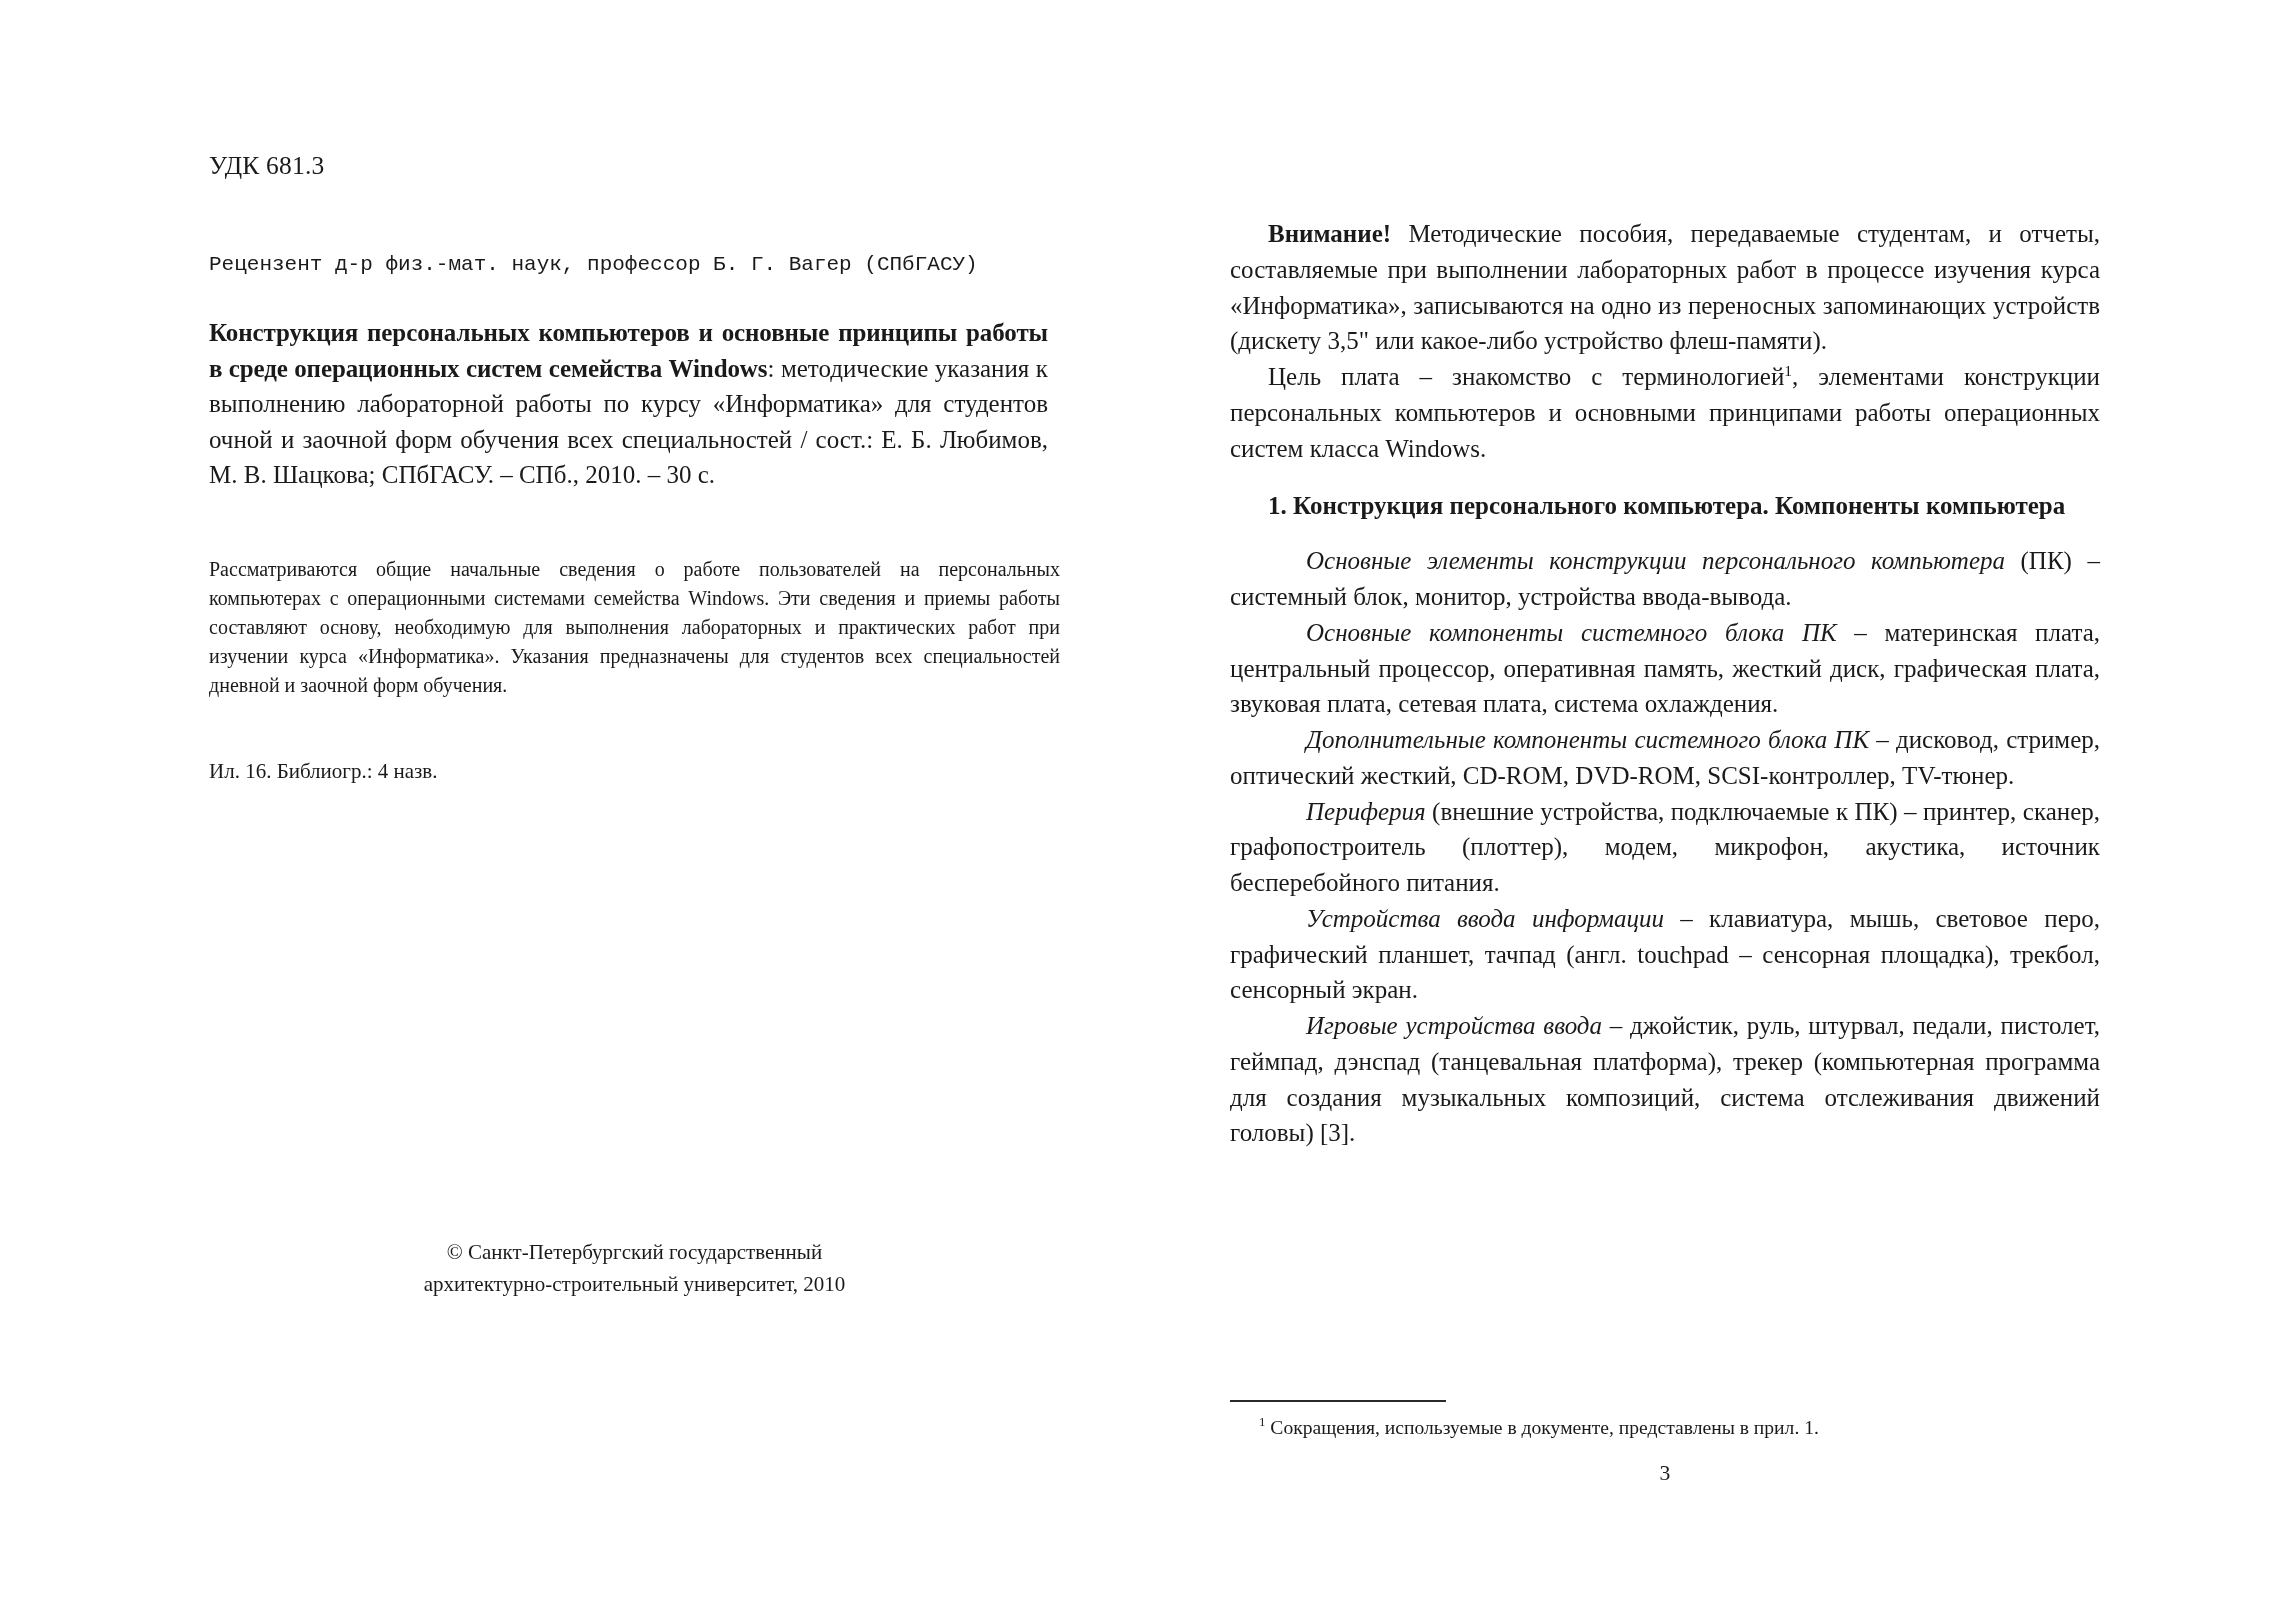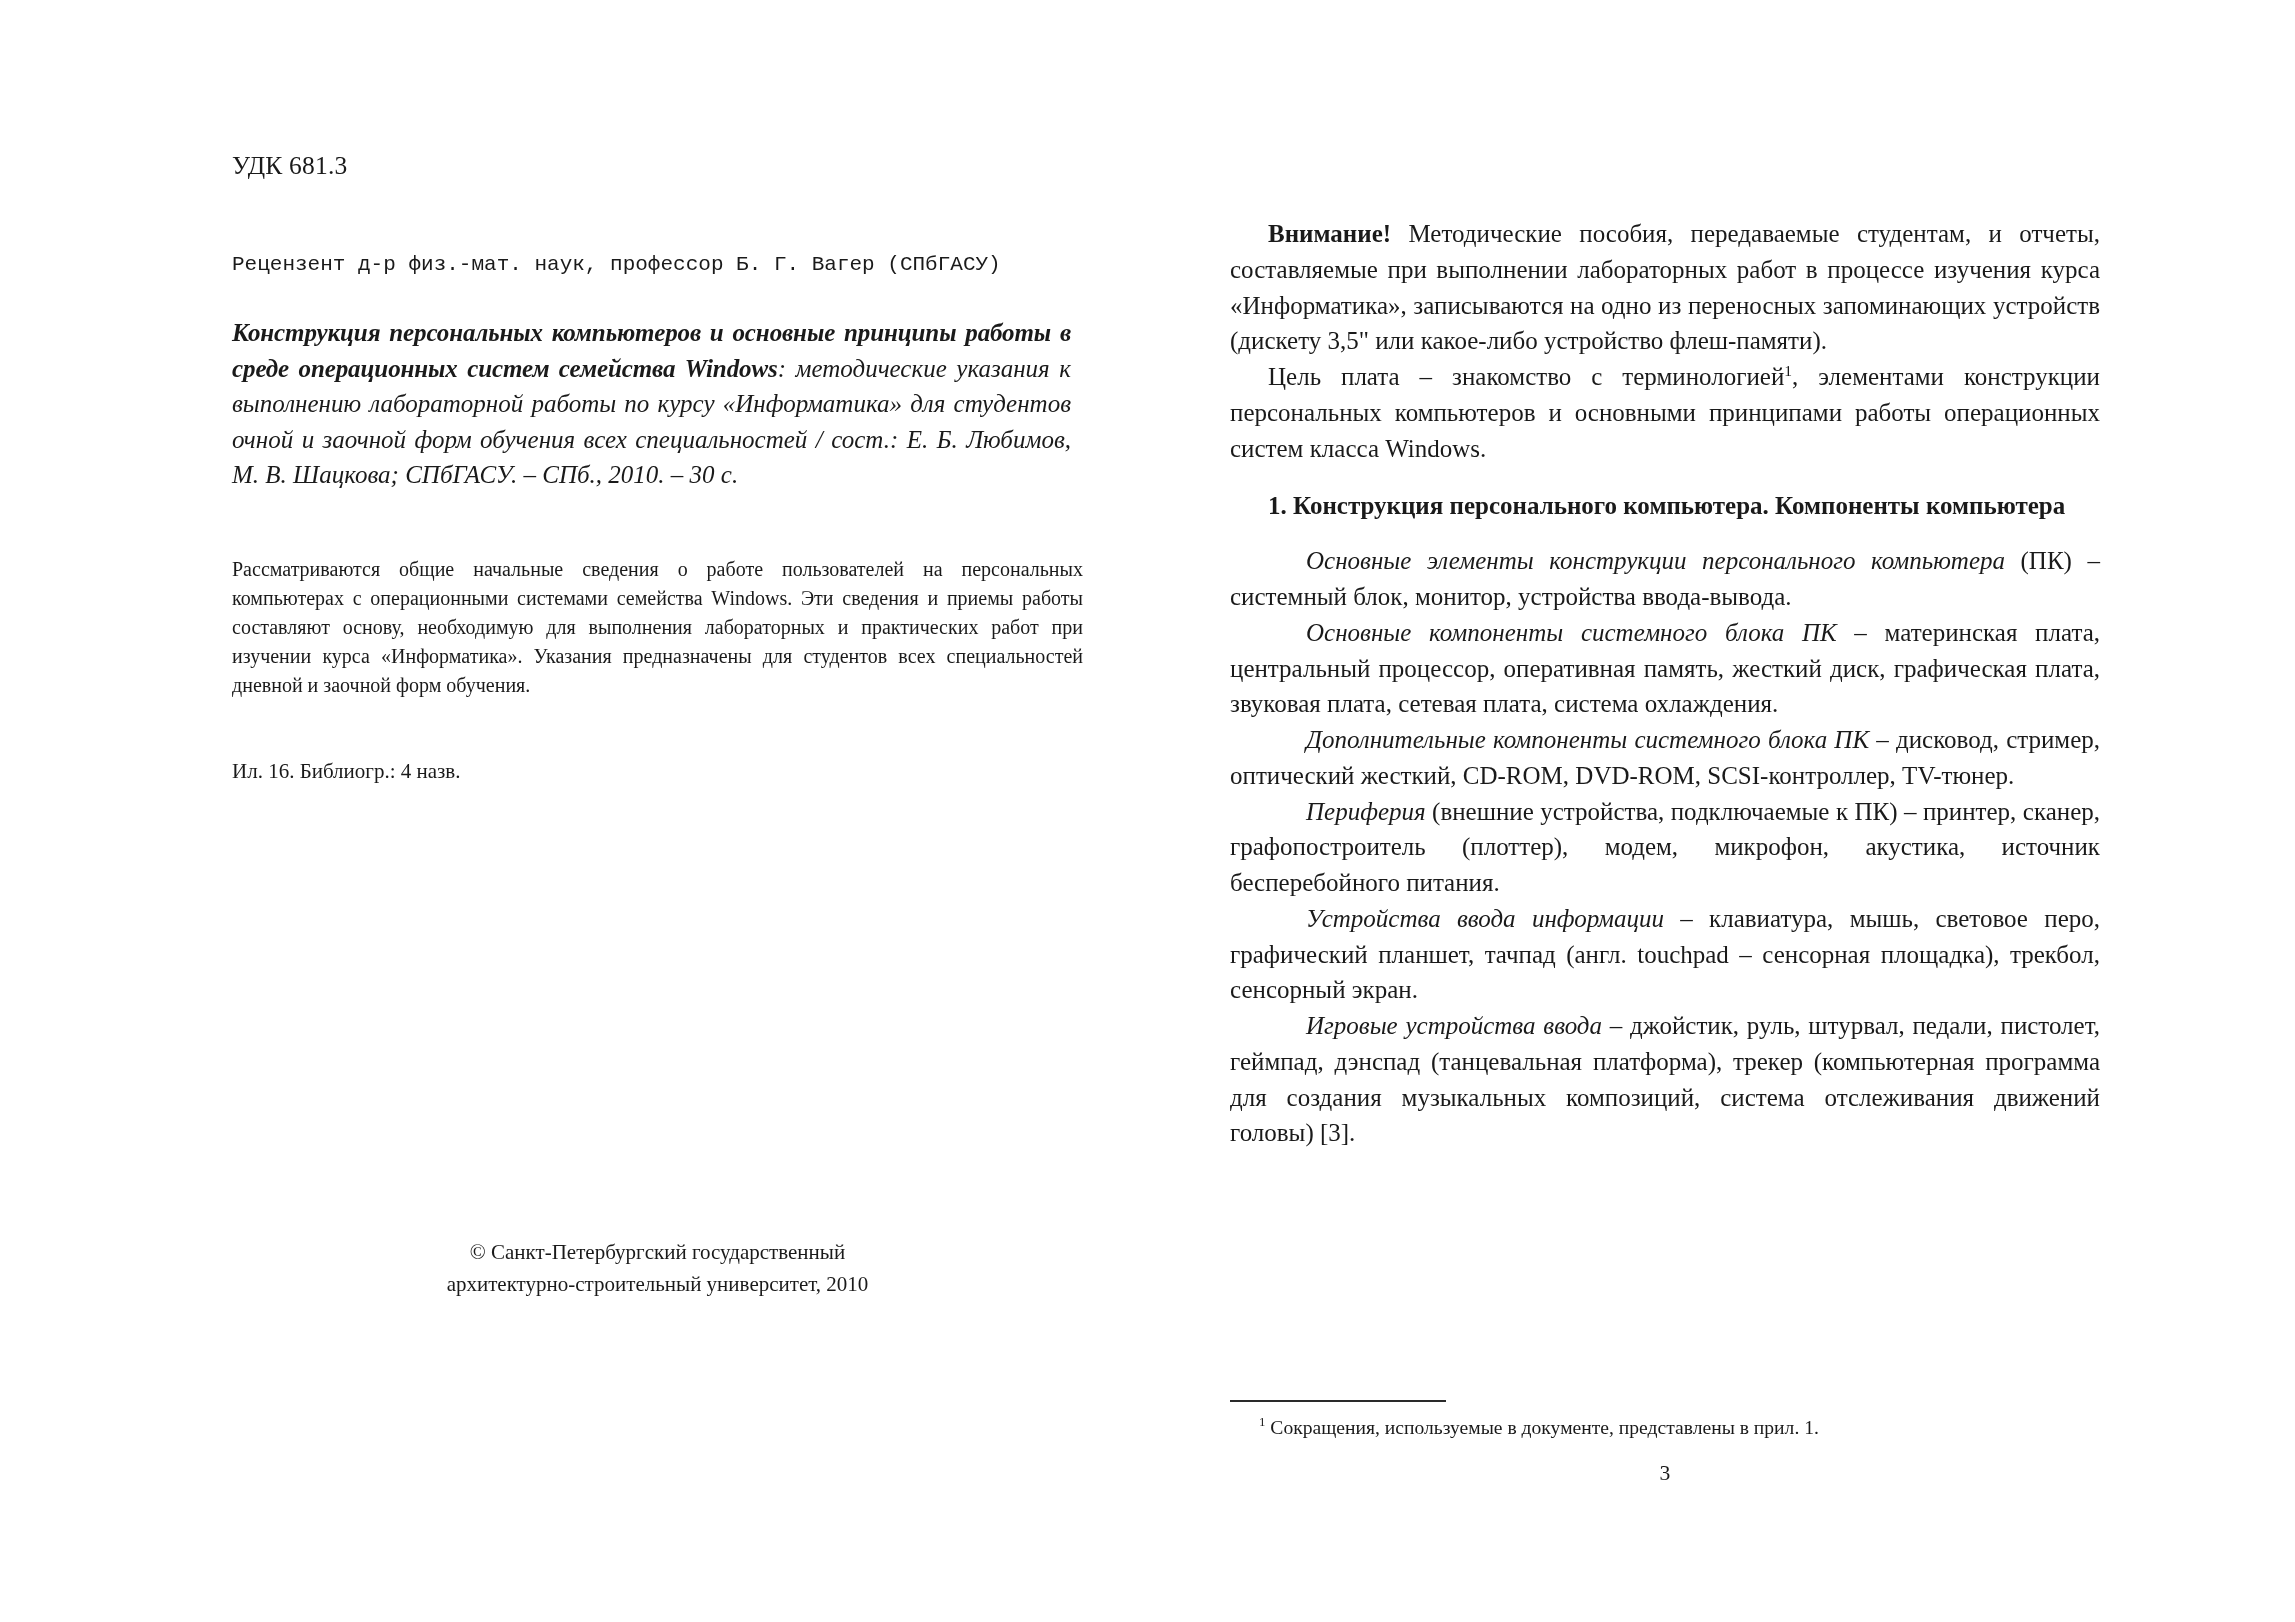--- a/index.html
+++ b/index.html
@@ -17,21 +17,21 @@
   .spread {
     position: relative;
     width: 2295px;
     height: 1623px;
     background: #ffffff;
   }
 
   
   .page-left {
     position: absolute;
-    left: 232px;
+    left: 209px;
     top: 151px;
     width: 851px;
     height: 1341px;
   }
   .page-right {
     position: absolute;
     left: 1230px;
     top: 216px;
     width: 870px;
     height: 1276px;
@@ -47,21 +47,20 @@
     font-size: 21px;
     margin: 0 0 39px 0;
     font-family: Liberation Mono, monospace;
   }
 
   .desc-block {
     font-size: 25px;
     line-height: 1.42;
     text-align: justify;
     margin: 0 12px 62px 0;
-    font-style: italic;
   }
   .desc-block .bold-title {
     font-weight: bold;
   }
   .desc-block .spaced {
     letter-spacing: -0.1px;
   }
 
   .annotation {
     font-size: 20px;

